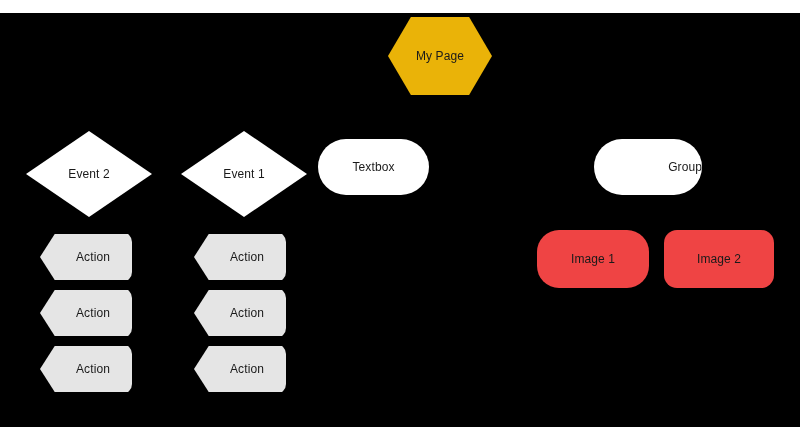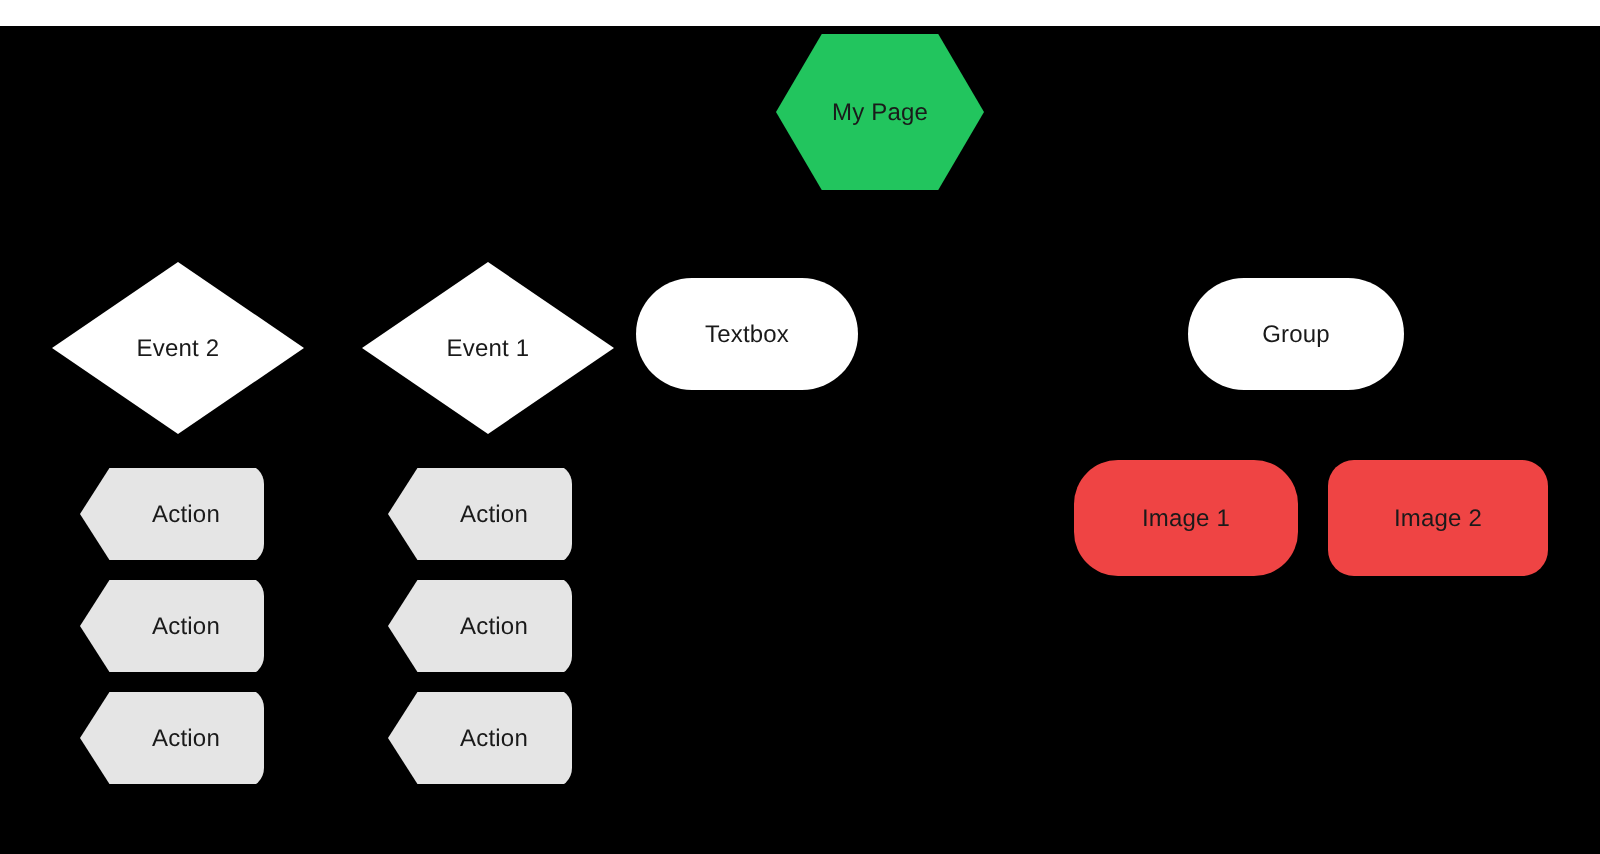--- a/index.html
+++ b/index.html
@@ -37,21 +37,21 @@
     user-select: none;
   }
   .node .label {
     position: relative;
     z-index: 2;
     pointer-events: none;
   }
 
   
   .shape-hexagon {
-    background: #22c55e;
+    background: #eab308;
     clip-path: polygon(22% 0%, 78% 0%, 100% 50%, 78% 100%, 22% 100%, 0% 50%);
   }
 
   
   .shape-diamond {
     background: #ffffff;
     clip-path: polygon(50% 0%, 100% 50%, 50% 100%, 0% 50%);
   }
 
   
@@ -92,21 +92,21 @@
       </div>
       <div class="node shape-diamond" style="left: 26px; top: 118px; width: 126px; height: 86px;">
         <span class="label">Event 2</span>
       </div>
       <div class="node shape-diamond" style="left: 181px; top: 118px; width: 126px; height: 86px;">
         <span class="label">Event 1</span>
       </div>
       <div class="node shape-pill" style="left: 318px; top: 126px; width: 111px; height: 56px;">
         <span class="label">Textbox</span>
       </div>
-      <div class="node shape-pill" style="left: 594px; top: 126px; width: 108px; height: 56px;">
+      <div class="node shape-pill" style="left: 594px; top: 126px; width: 108px; height: 56px; justify-content: flex-end;">
         <span class="label">Group</span>
       </div>
       <div class="node shape-action" style="left: 40px; top: 219px; width: 92px; height: 50px;">
         <span class="label">Action</span>
       </div>
       <div class="node shape-action" style="left: 40px; top: 275px; width: 92px; height: 50px;">
         <span class="label">Action</span>
       </div>
       <div class="node shape-action" style="left: 40px; top: 331px; width: 92px; height: 50px;">
         <span class="label">Action</span>

